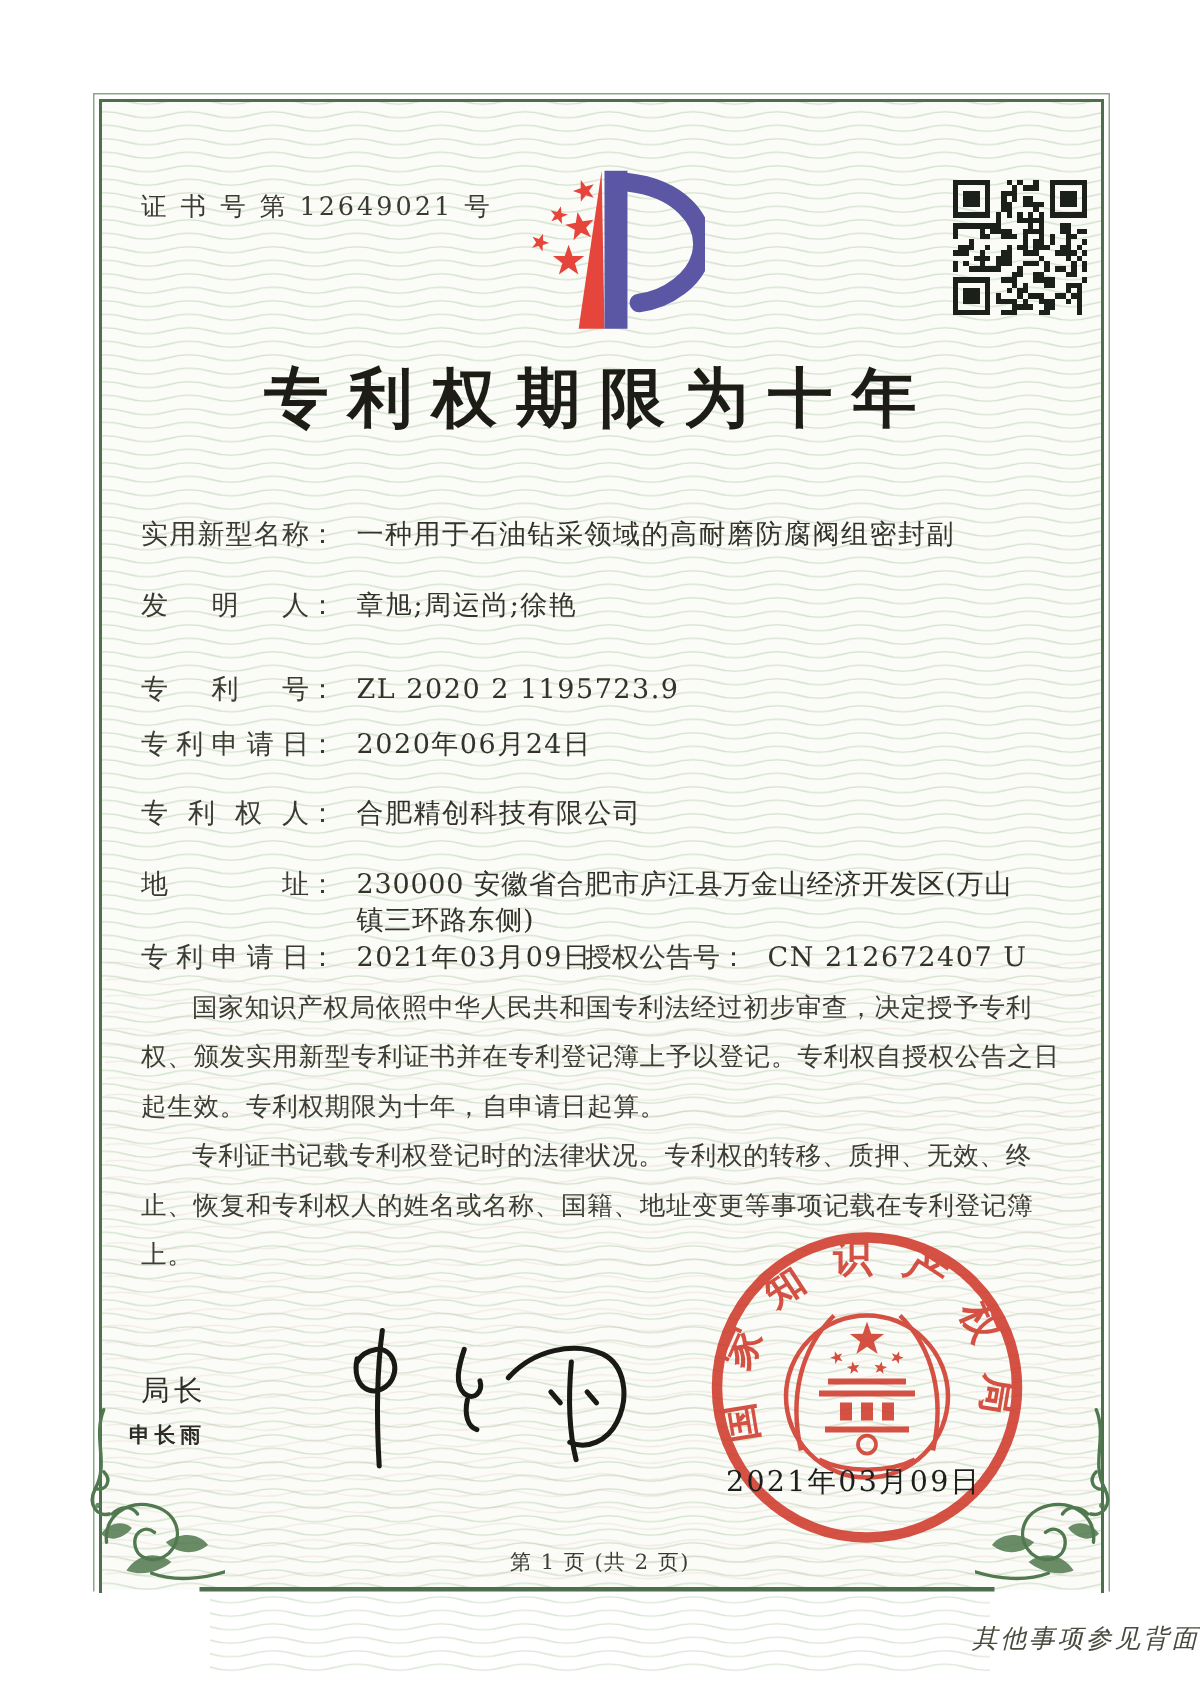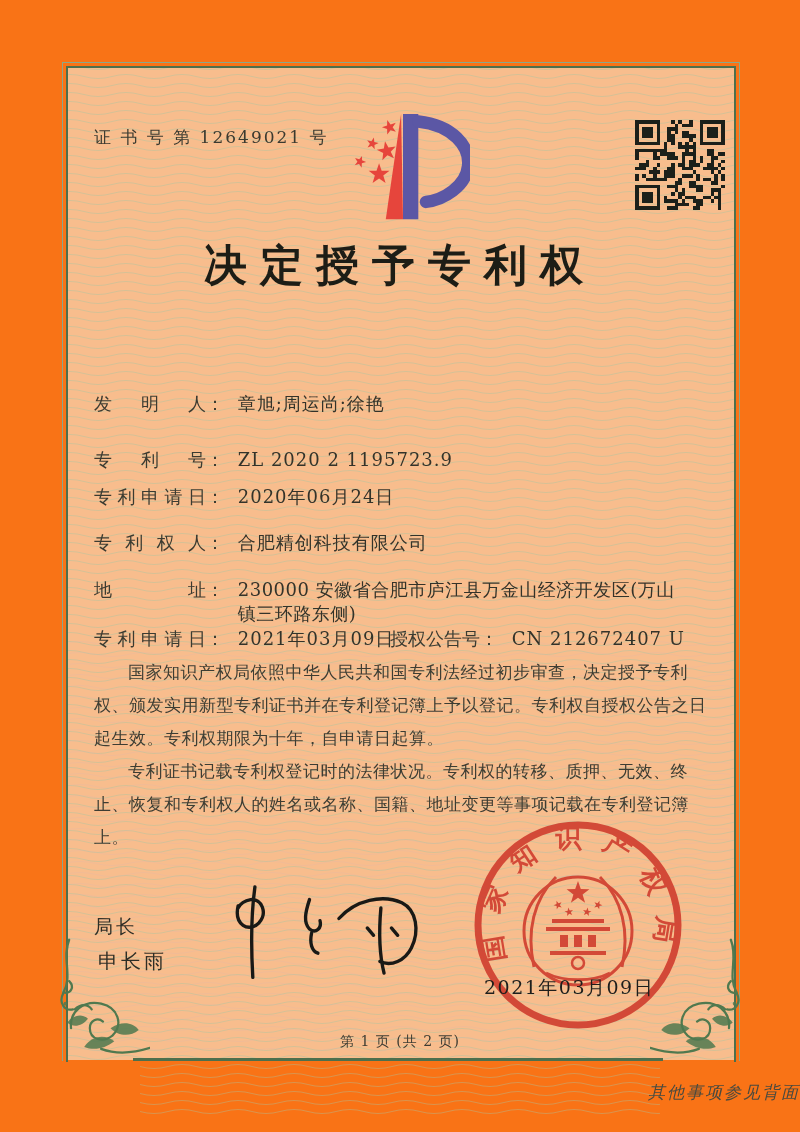--- a/index.html
+++ b/index.html
@@ -1,16 +1,16 @@
 <!DOCTYPE html>
 <html><head>
 <meta charset="utf-8">
 <style>
   html,body{margin:0;padding:0;background:#e9e9e9;}
-  .sheet{position:relative;width:800px;height:1132px;margin:0 auto;background:#f97316;overflow:hidden;
+  .sheet{position:relative;width:800px;height:1132px;margin:0 auto;background:#ffffff;overflow:hidden;
          font-family:"DejaVu Serif","Liberation Serif",serif;color:#2e2e26;}
   .abs{position:absolute;}
   
   .frame-outer{position:absolute;left:62px;top:62px;width:676px;height:998px;
                border:1px solid #8ca78a;border-bottom:none;}
   .frame-inner{position:absolute;left:66px;top:66px;width:666px;height:994px;
                border:2px solid #4d6f4d;border-bottom:none;}
   .frame-bottom{position:absolute;left:133px;top:1058px;width:530px;height:3px;background:#4d6f4d;}
   .cert-no{left:94px;top:126px;font-size:17px;letter-spacing:2px;color:#3a3a30;}
   .title{left:0;top:237px;width:800px;text-align:center;font-size:43px;font-weight:600;
@@ -19,21 +19,21 @@
   .flabel{display:inline-block;width:112px;text-align:justify;text-align-last:justify;
           text-justify:inter-character;vertical-align:top;color:#3b3b31;}
   .colon{vertical-align:top;}
   .fvalue{display:inline-block;vertical-align:top;margin-left:8px;color:#33332a;letter-spacing:1px;}
   .fvalue.wrap{width:455px;letter-spacing:0.5px;}
   .extra-pair{position:absolute;left:296px;top:0;}
   .paras{left:94px;top:656px;width:614px;font-size:17px;line-height:33px;
          color:#3d3d33;letter-spacing:0.5px;}
   .paras p{margin:0;text-indent:2em;}
   .sig-title{left:94px;top:914px;font-size:19px;letter-spacing:3px;color:#2e2e26;}
-  .sig-name{left:98px;top:948px;font-size:20px;letter-spacing:3px;color:#2e2e26;}
+  .sig-name{left:86px;top:948px;font-size:14px;letter-spacing:3px;color:#2e2e26;font-weight:bold;}
   .seal-date{left:484px;top:975px;font-size:19px;letter-spacing:1.5px;color:#1e1e1c;z-index:7;}
   .page-info{left:0;top:1033px;width:800px;text-align:center;font-size:14px;
              letter-spacing:1px;color:#3c3c33;}
   .back-note{left:0;top:1081px;width:800px;text-align:right;font-size:17px;font-style:italic;
              letter-spacing:2px;color:#4a4a3f;}
   svg{display:block;}
 </style>
 </head>
 <body>
 
@@ -403,22 +403,26 @@
         <rect x="6" y="24" width="1" height="1"></rect>
         <rect x="9" y="24" width="1" height="1"></rect>
         <rect x="10" y="24" width="1" height="1"></rect>
         <rect x="11" y="24" width="1" height="1"></rect>
         <rect x="16" y="24" width="1" height="1"></rect>
         <rect x="17" y="24" width="1" height="1"></rect>
         <rect x="23" y="24" width="1" height="1"></rect>
       </svg>
   </div>
 
-  <div class="abs title">决定授予专利权</div>
-
+  <div class="abs title">专利权期限为十年</div>
+
+  <div class="abs field-row" style="top:345px;">
+    <span class="flabel">实用新型名称</span><span class="colon">：</span>
+    <span class="fvalue">一种用于石油钻采领域的高耐磨防腐阀组密封副</span>
+  </div>
   <div class="abs field-row" style="top:392px;">
     <span class="flabel">发明人</span><span class="colon">：</span>
     <span class="fvalue">章旭;周运尚;徐艳</span>
   </div>
   <div class="abs field-row" style="top:448px;">
     <span class="flabel">专利号</span><span class="colon">：</span>
     <span class="fvalue">ZL 2020 2 1195723.9</span>
   </div>
   <div class="abs field-row" style="top:485px;">
     <span class="flabel">专利申请日</span><span class="colon">：</span>

